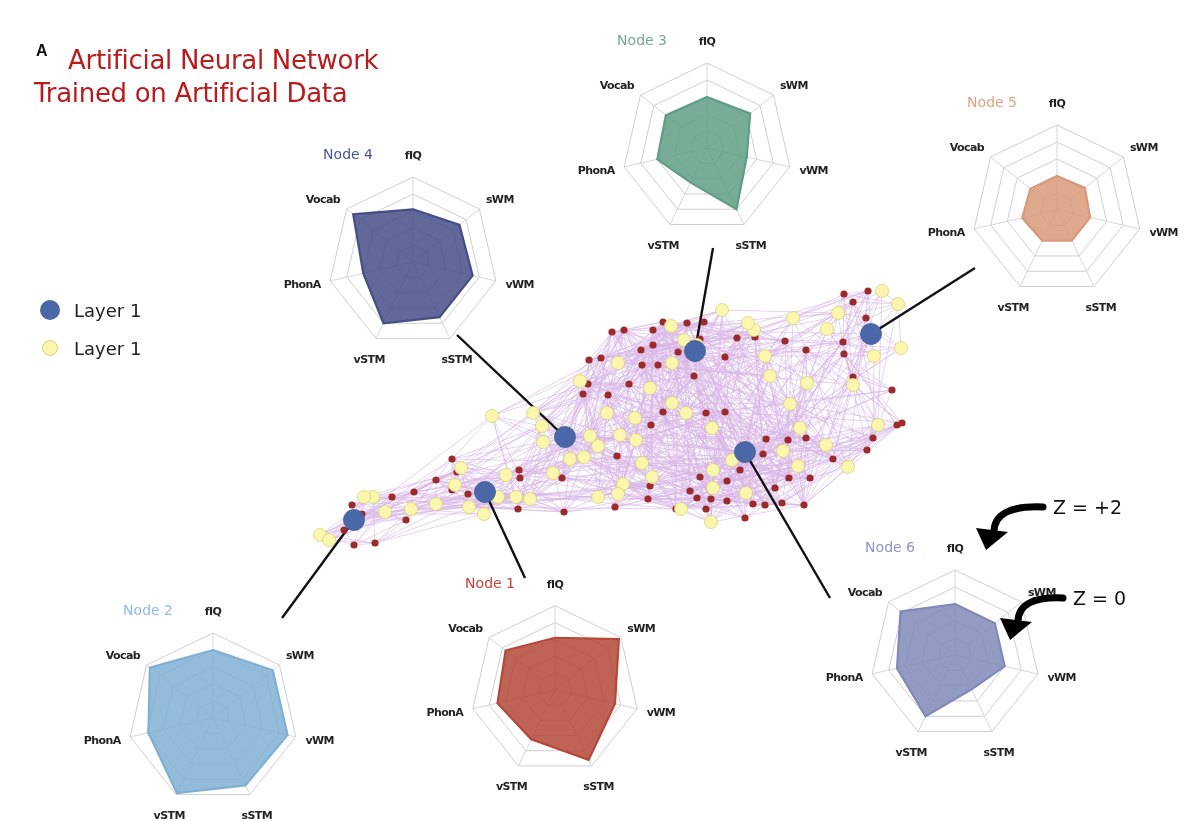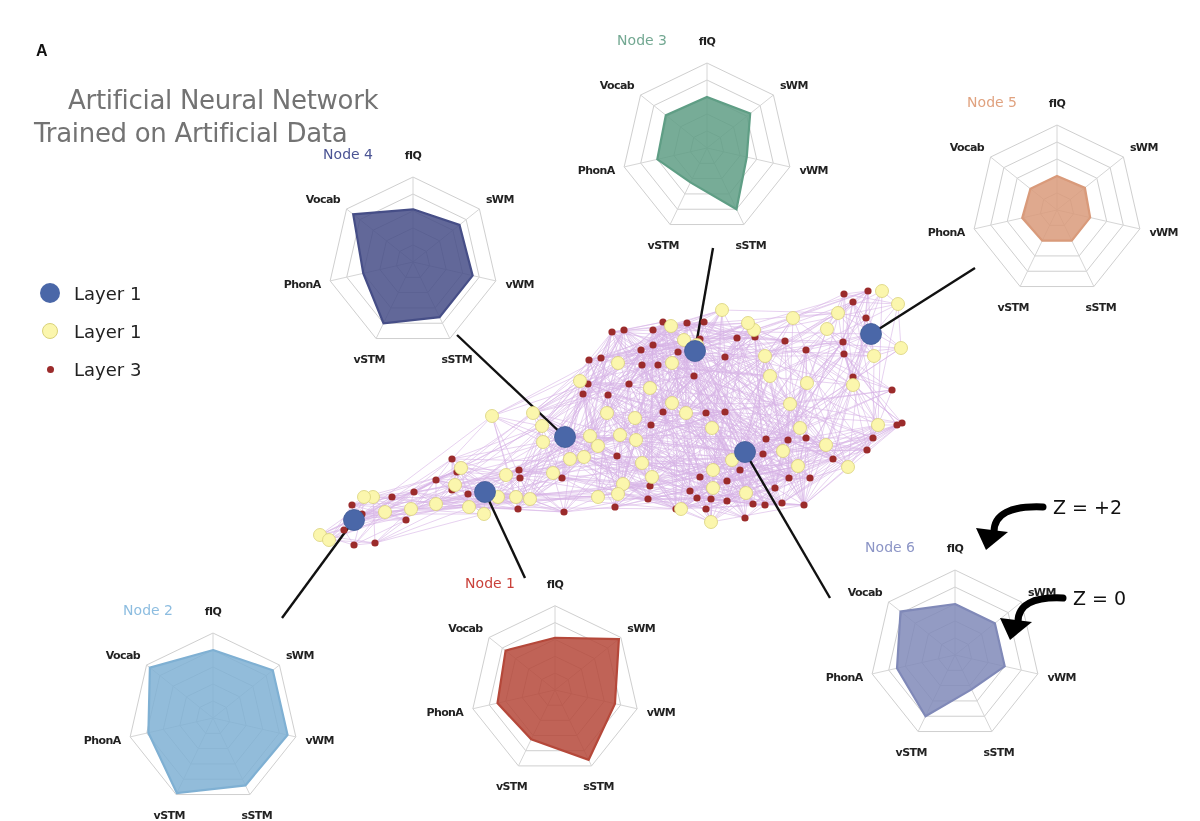--- a/index.html
+++ b/index.html
@@ -2,24 +2,24 @@
 <html><head>
 <meta charset="utf-8">
 <style>
   html, body { margin: 0; padding: 0; background: #ffffff; }
   body { width: 1200px; height: 821px; position: relative; overflow: hidden;
          font-family: "DejaVu Sans", sans-serif; }
   #stage { position: absolute; left: 0; top: 0; width: 1200px; height: 821px; }
   .panel-letter { position: absolute; left: 36px; top: 42px; font-family: "Liberation Sans", sans-serif;
                   font-weight: bold; font-size: 16px; color: #111; }
   .title { position: absolute; left: 34px; top: 44px; font-family: "DejaVu Sans", sans-serif;
-           font-size: 26px; line-height: 33px; color: #737373; letter-spacing: -0.3px; margin-top: 40px; }
+           font-size: 26px; line-height: 33px; color: #b91c1c; letter-spacing: -0.3px; }
   .title .l1 { display: block; padding-left: 34px; }
   .title .l2 { display: block; }
-  .legend { position: absolute; left: 36px; top: 274px; }
+  .legend { position: absolute; left: 36px; top: 291px; }
   .legend-row { display: flex; align-items: center; height: 38px; }
   .legend-swatch { width: 28px; display: flex; justify-content: center; align-items: center; margin-right: 10px; }
   .legend-label { font-family: "DejaVu Sans", sans-serif; font-size: 18px; color: #222; }
   .dot { border-radius: 50%; }
   .axis-label { font-family: "DejaVu Sans", sans-serif; font-weight: bold; font-size: 11px; fill: #222;
                 letter-spacing: -0.6px; }
   .node-title { font-family: "DejaVu Sans", sans-serif; font-size: 14px; }
   .z-label { font-family: "DejaVu Sans", sans-serif; font-size: 19px; fill: #111; }
 </style>
 </head>
@@ -1742,20 +1742,14 @@
           <span class="dot" id="lg0" style="width: 20px; height: 20px; background: rgb(74, 103, 168); display: inline-block;"></span>
         </span>
       <span class="legend-label">Layer 1</span>
     </div>
     <div class="legend-row">
       <span class="legend-swatch">
           <span class="dot" id="lg1" style="width: 14px; height: 14px; background: rgb(251, 246, 173); display: inline-block; border: 1px solid rgb(217, 210, 122);"></span>
         </span>
       <span class="legend-label">Layer 1</span>
     </div>
-    <div class="legend-row">
-      <span class="legend-swatch">
-          <span class="dot" id="lg2" style="width: 7px; height: 7px; background: rgb(155, 43, 43); display: inline-block;"></span>
-        </span>
-      <span class="legend-label">Layer 3</span>
-    </div>
   </div>
 </div>
 
 </body></html>

